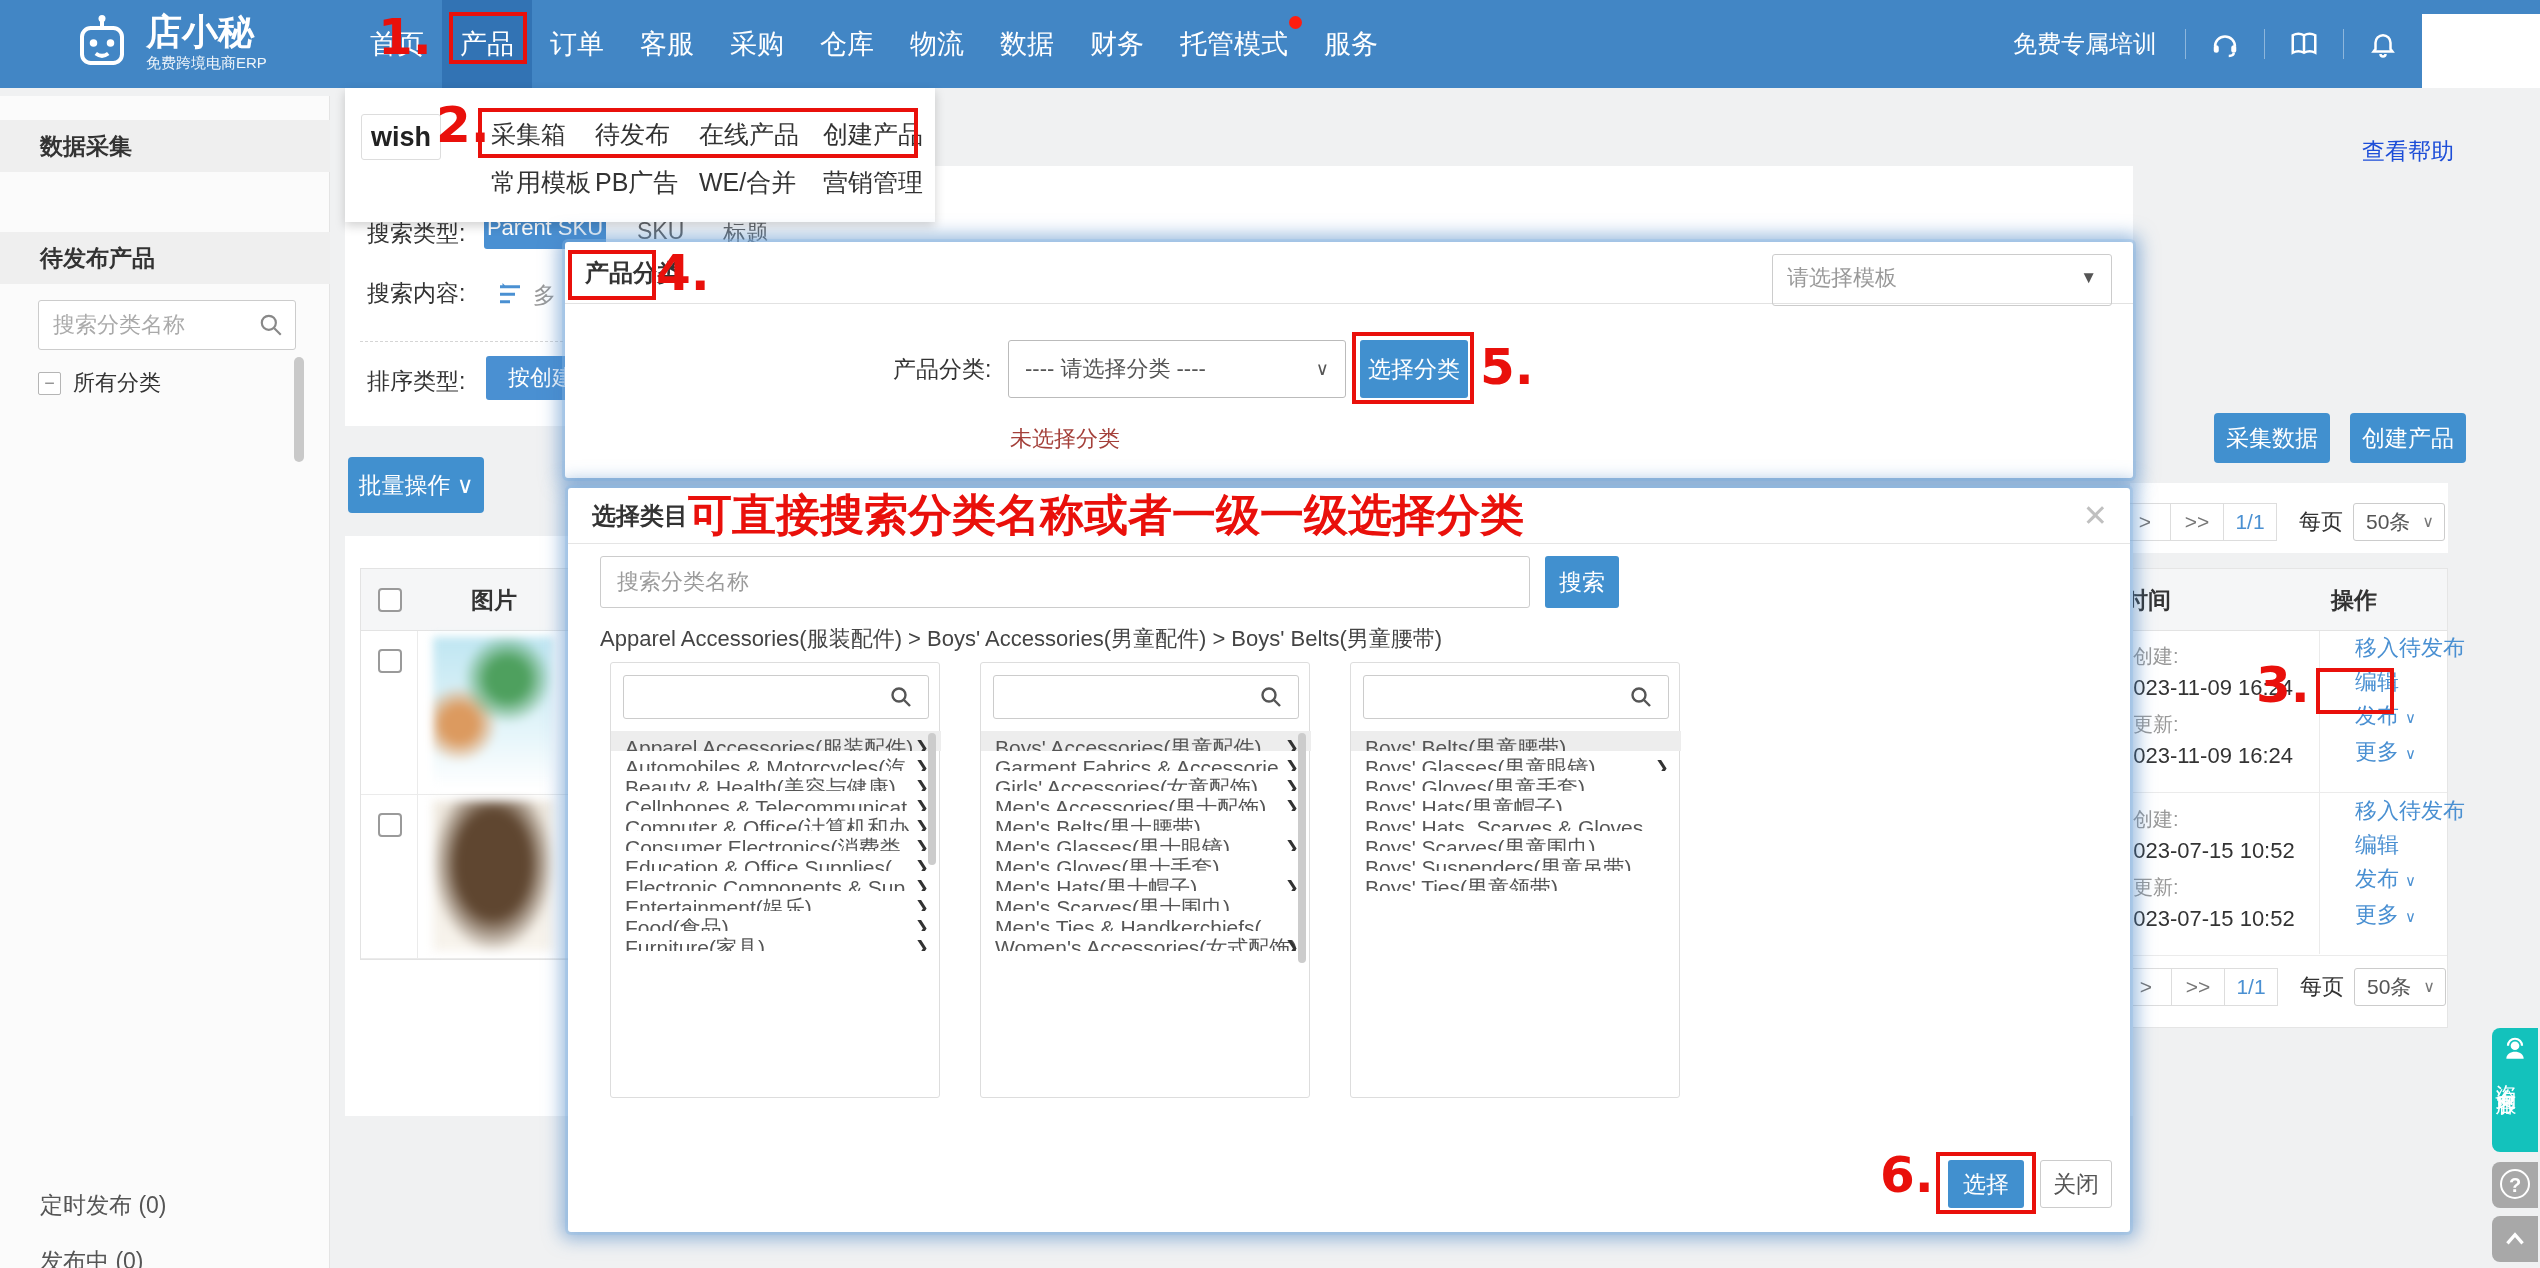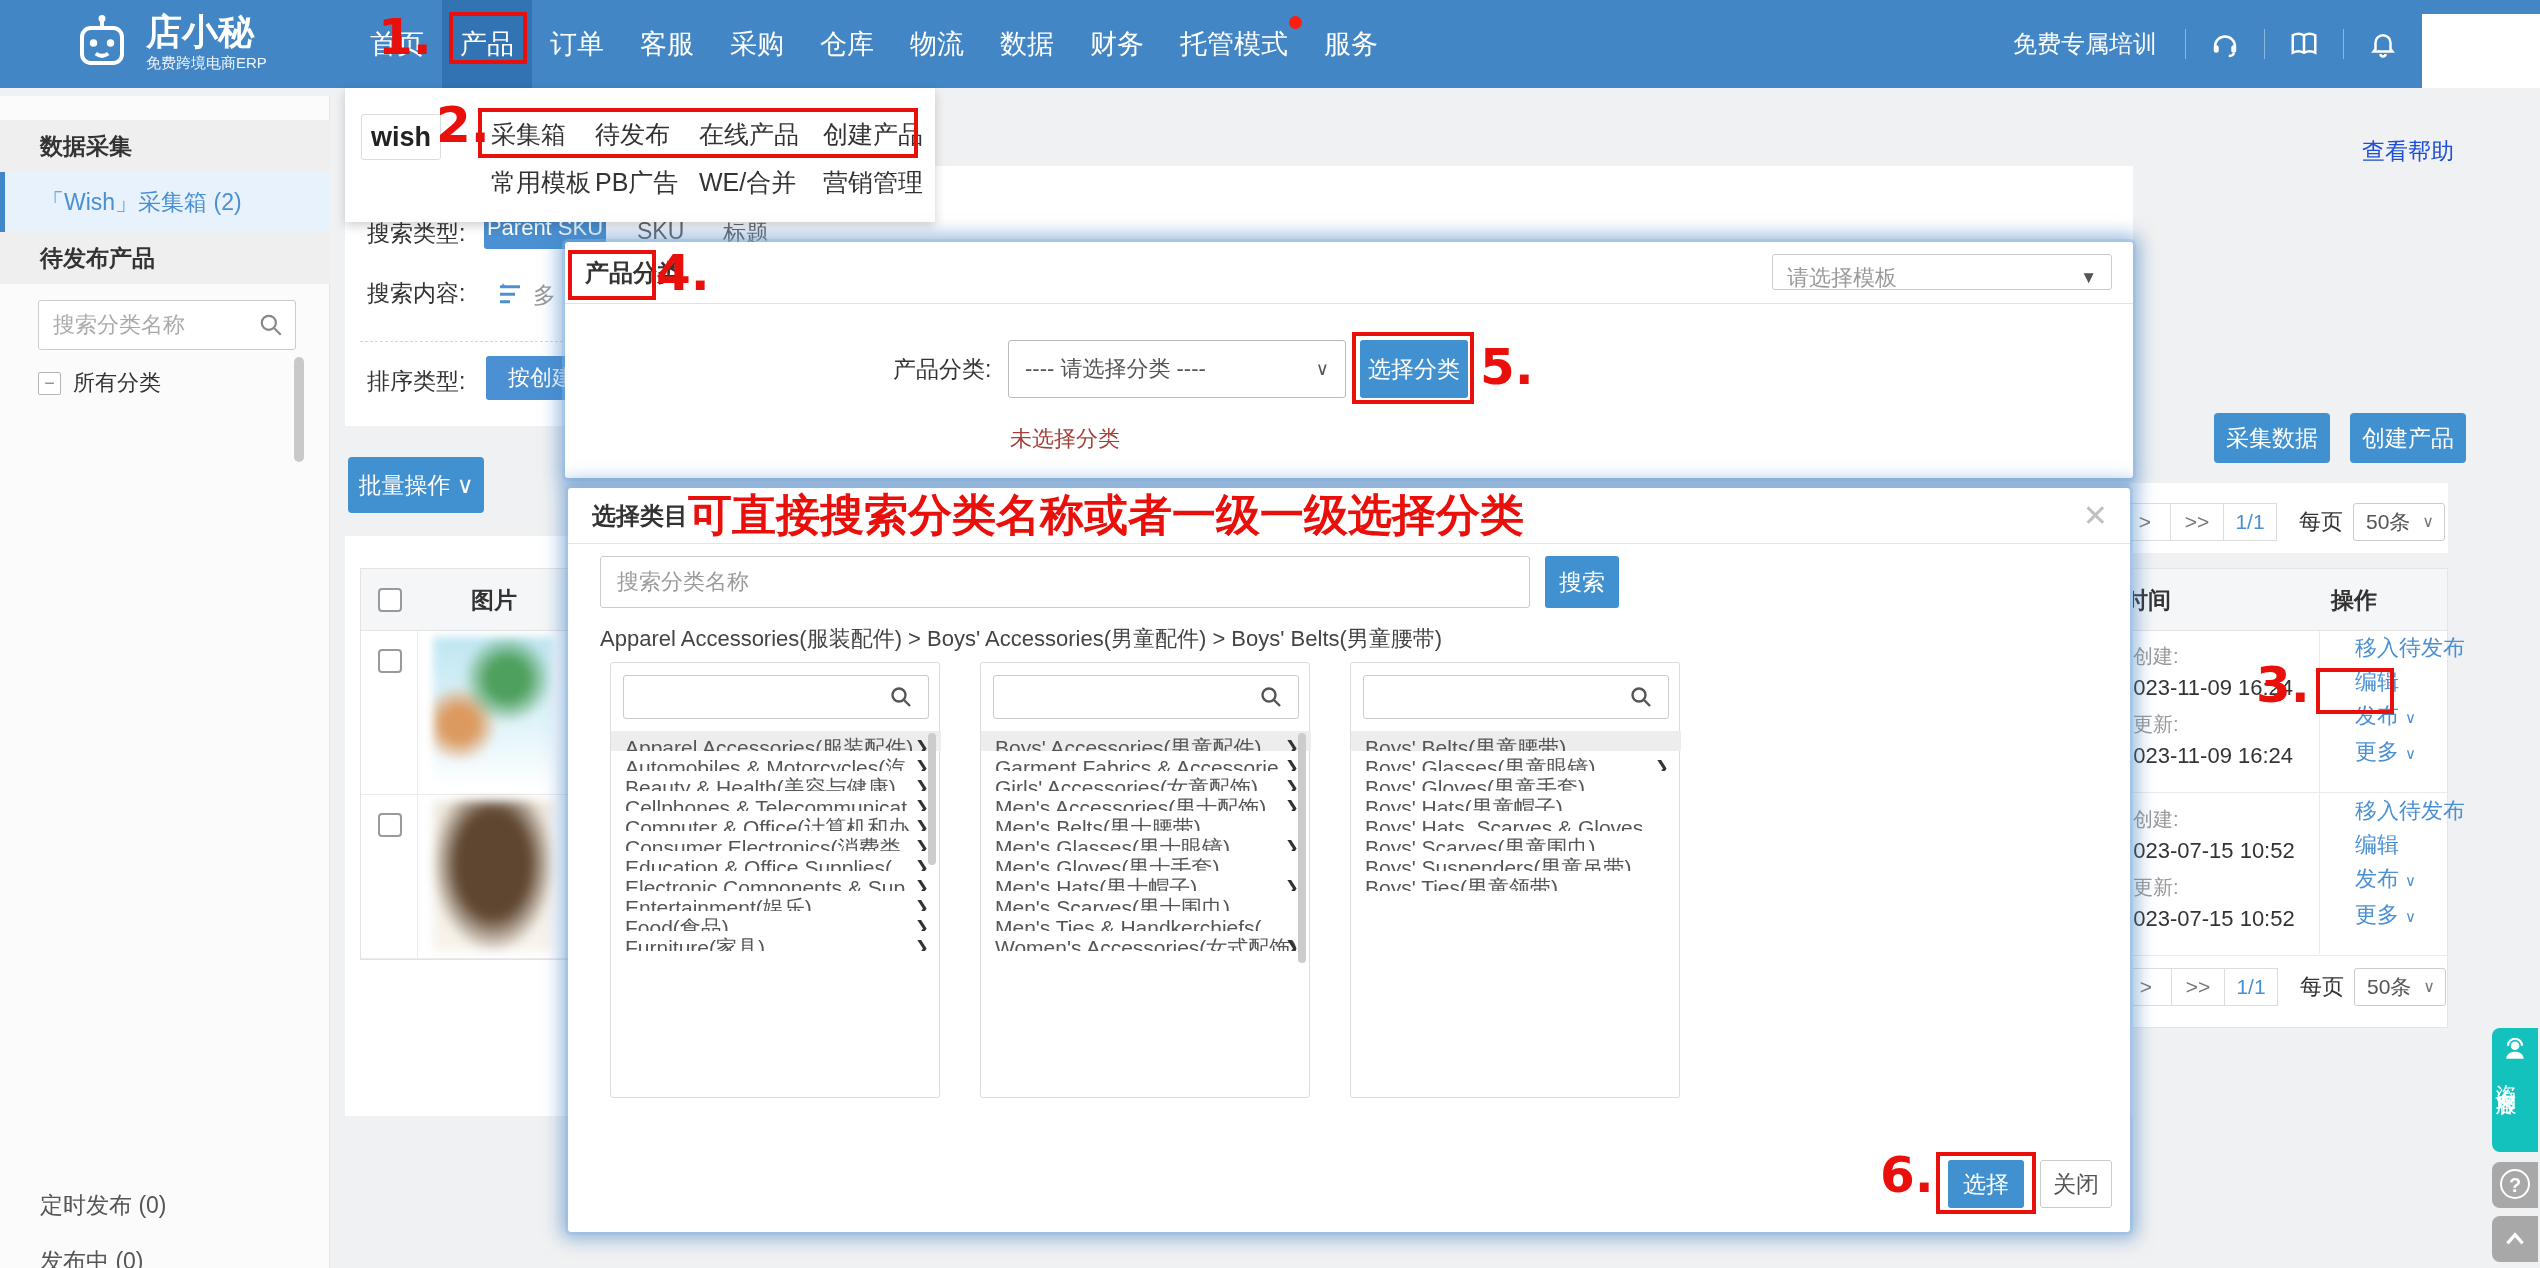--- a/index.html
+++ b/index.html
@@ -91,21 +91,21 @@
   .t-lab { position:absolute; left:2px; font-size:20px; color:#999; }
   .t-val { position:absolute; left:-10px; font-size:22px; color:#333; white-space:nowrap; }
   .act-list { position:absolute; left:200px; top:0;margin-left:24px; }
   .act-item { font-size:22px; color:#4a90d2; line-height:34px; cursor:pointer; white-space:nowrap; }
   .act-item .caret { font-size:15px; margin-left:6px; }
 
   
   .cat-modal { position:absolute; left:565px; top:242px; width:1568px; height:236px; background:#fff; border-radius:3px; z-index:50; box-shadow:0 0 0 3px rgba(140,185,230,.35), 0 0 18px 7px rgba(70,130,195,.55); }
   .cm-tabs { height:62px; border-bottom:1px solid #e2e2e2; position:relative; }
   .cm-tab { position:absolute; left:20px; top:0; font-size:24px; font-weight:bold; line-height:62px; cursor:pointer; }
-  .cm-template { position:absolute; left:1207px; top:12px; width:340px; height:36px; border:1px solid #ccc; border-radius:3px; font-size:22px; color:#999; line-height:46px; padding-left:14px; cursor:pointer; }
+  .cm-template { position:absolute; left:1207px; top:12px; width:340px; height:52px; border:1px solid #ccc; border-radius:3px; font-size:22px; color:#999; line-height:46px; padding-left:14px; cursor:pointer; }
   .cm-template .tri { position:absolute; right:14px; color:#555; font-size:17px; }
   .cm-field-label { position:absolute; left:328px; top:98px; font-size:23px; line-height:58px; }
   .cm-select { position:absolute; left:443px; top:98px; width:338px; height:58px; border:1px solid #bbb; border-radius:3px; font-size:22px; color:#555; line-height:56px; padding-left:16px; cursor:pointer; }
   .cm-select .caret { position:absolute; right:16px; color:#555; font-size:18px; }
   .cm-choose { position:absolute; left:795px; top:98px; width:108px; height:58px; background:#4190cf; border-radius:3px; color:#fff; font-size:23px; line-height:58px; text-align:center; cursor:pointer; }
   .cm-warning { position:absolute; left:445px; top:182px; font-size:22px; color:#a4403a; }
 
   
   .dlg { position:absolute; left:568px; top:488px; width:1562px; height:744px; background:#fff; border-radius:3px; z-index:60; box-shadow:0 0 0 3px rgba(140,185,230,.35), 0 0 18px 7px rgba(70,130,195,.55); }
   .dlg-head { height:56px; border-bottom:1px solid #e5e5e5; position:relative; }
@@ -222,21 +222,20 @@
 
   <div>常用模板</div>
       <div>PB广告</div>
       <div>WE/合并</div>
       <div>营销管理</div>
     </div>
 </div>
 
 <div class="sidebar">
   <div class="sb-header" style="top:24px;">数据采集</div>
-  <div class="sb-selected">「Wish」采集箱 (2)</div>
   <div class="sb-header" style="top:136px;">待发布产品</div>
   <input class="sb-search" placeholder="搜索分类名称" style="">
   <svg class="sb-search-ic" viewBox="0 0 24 24" fill="none" stroke="#888" stroke-width="2">
       <circle cx="10" cy="10" r="6.5"></circle>
       <line x1="15" y1="15" x2="21" y2="21"></line>
     </svg>
   <div class="tree-row">
     <span class="tree-exp">−</span>
     <span class="tree-label">所有分类</span>
   </div>

